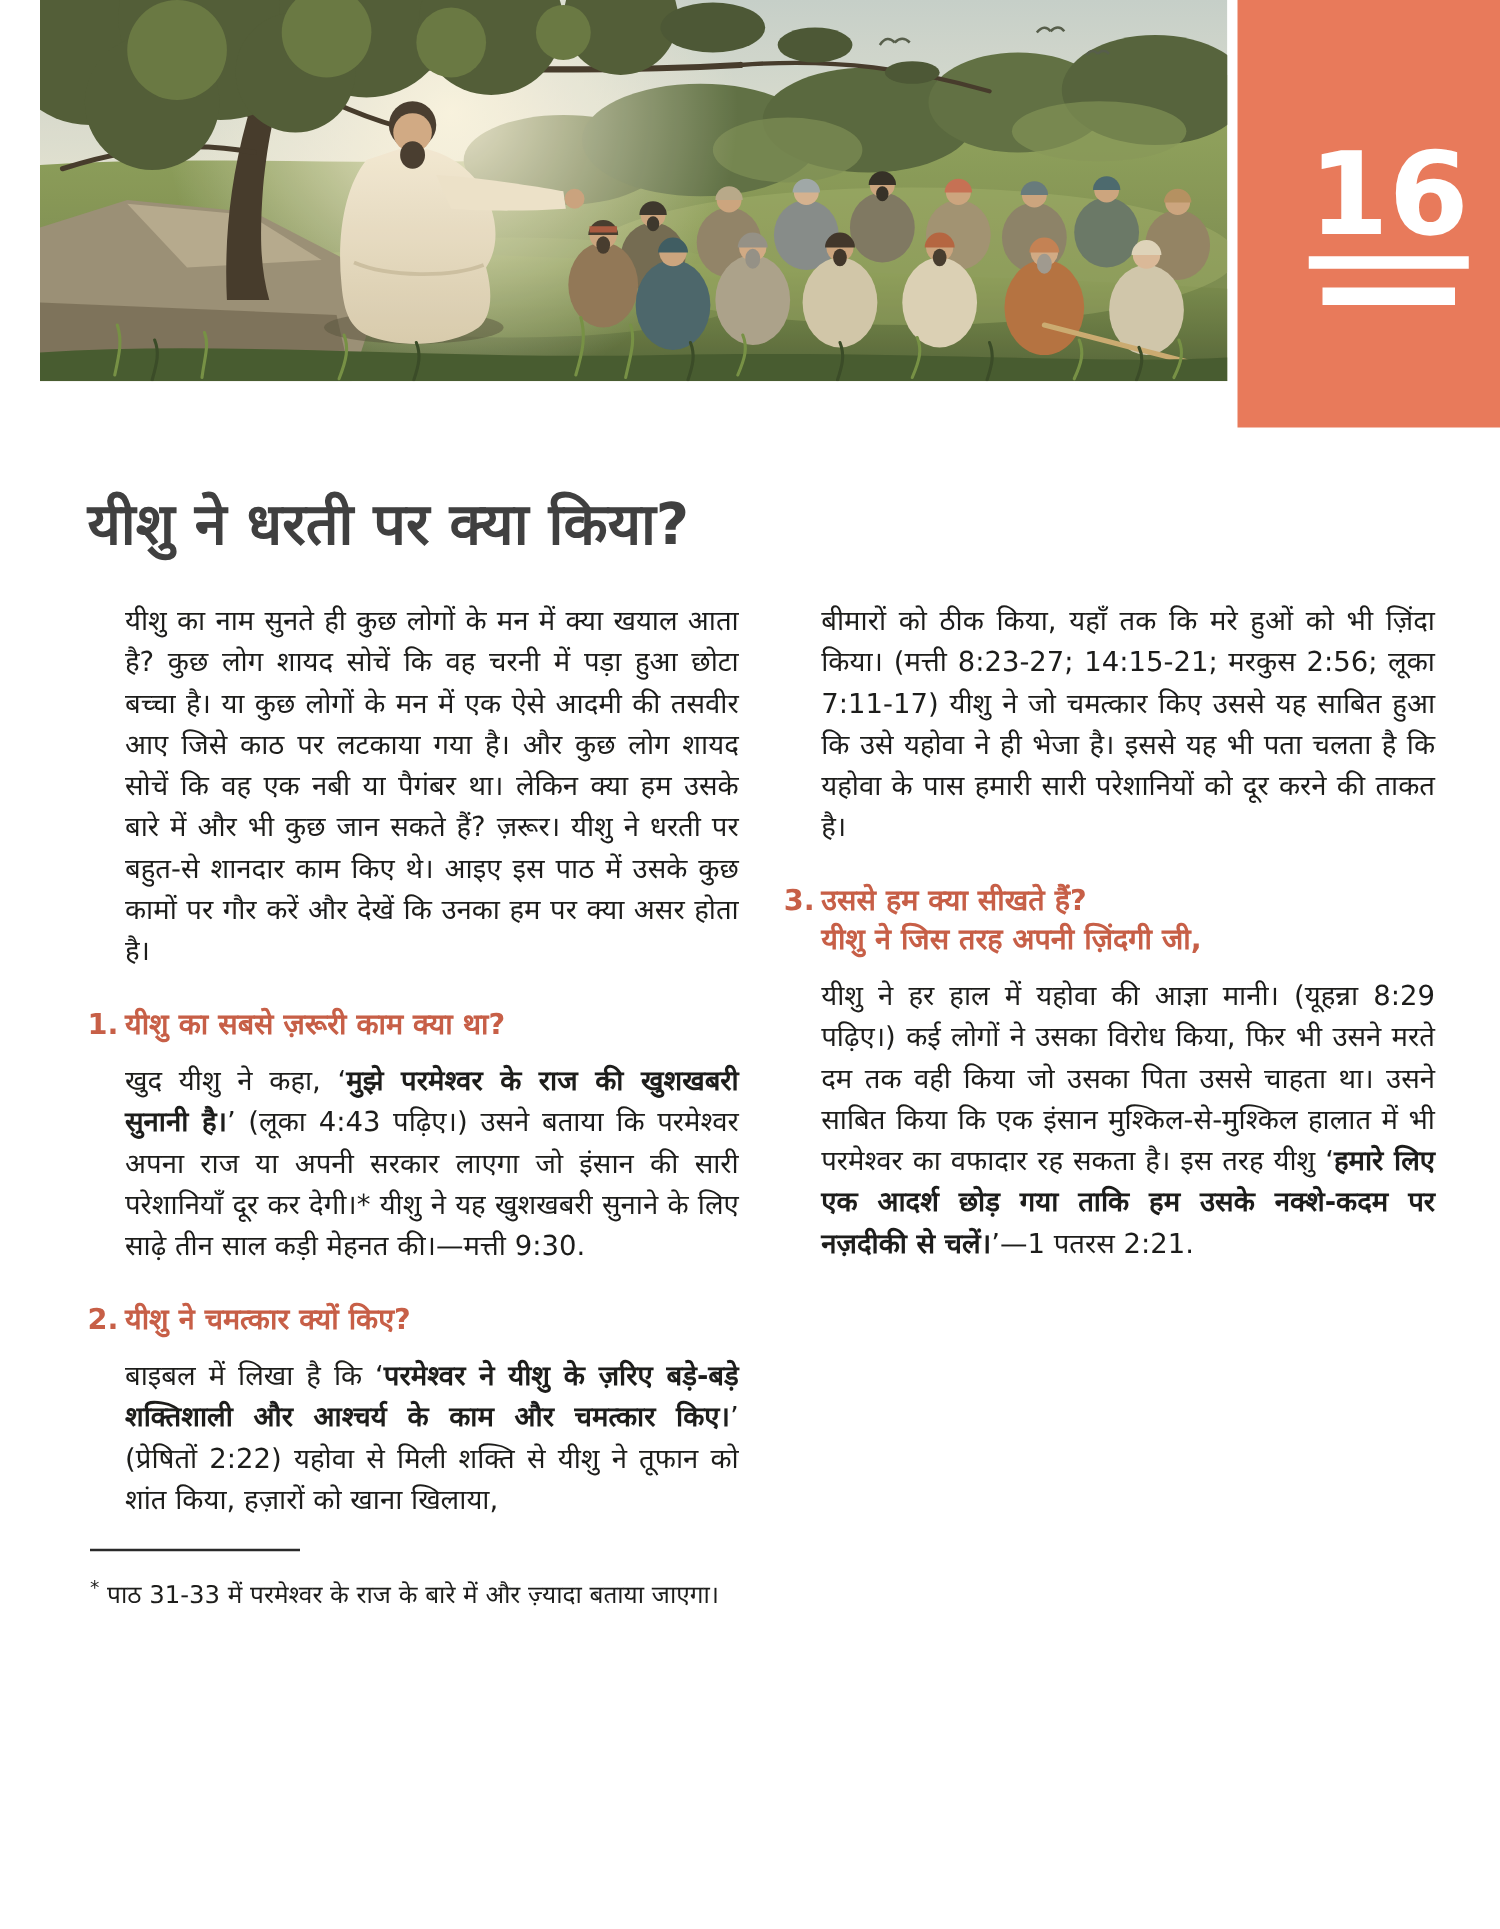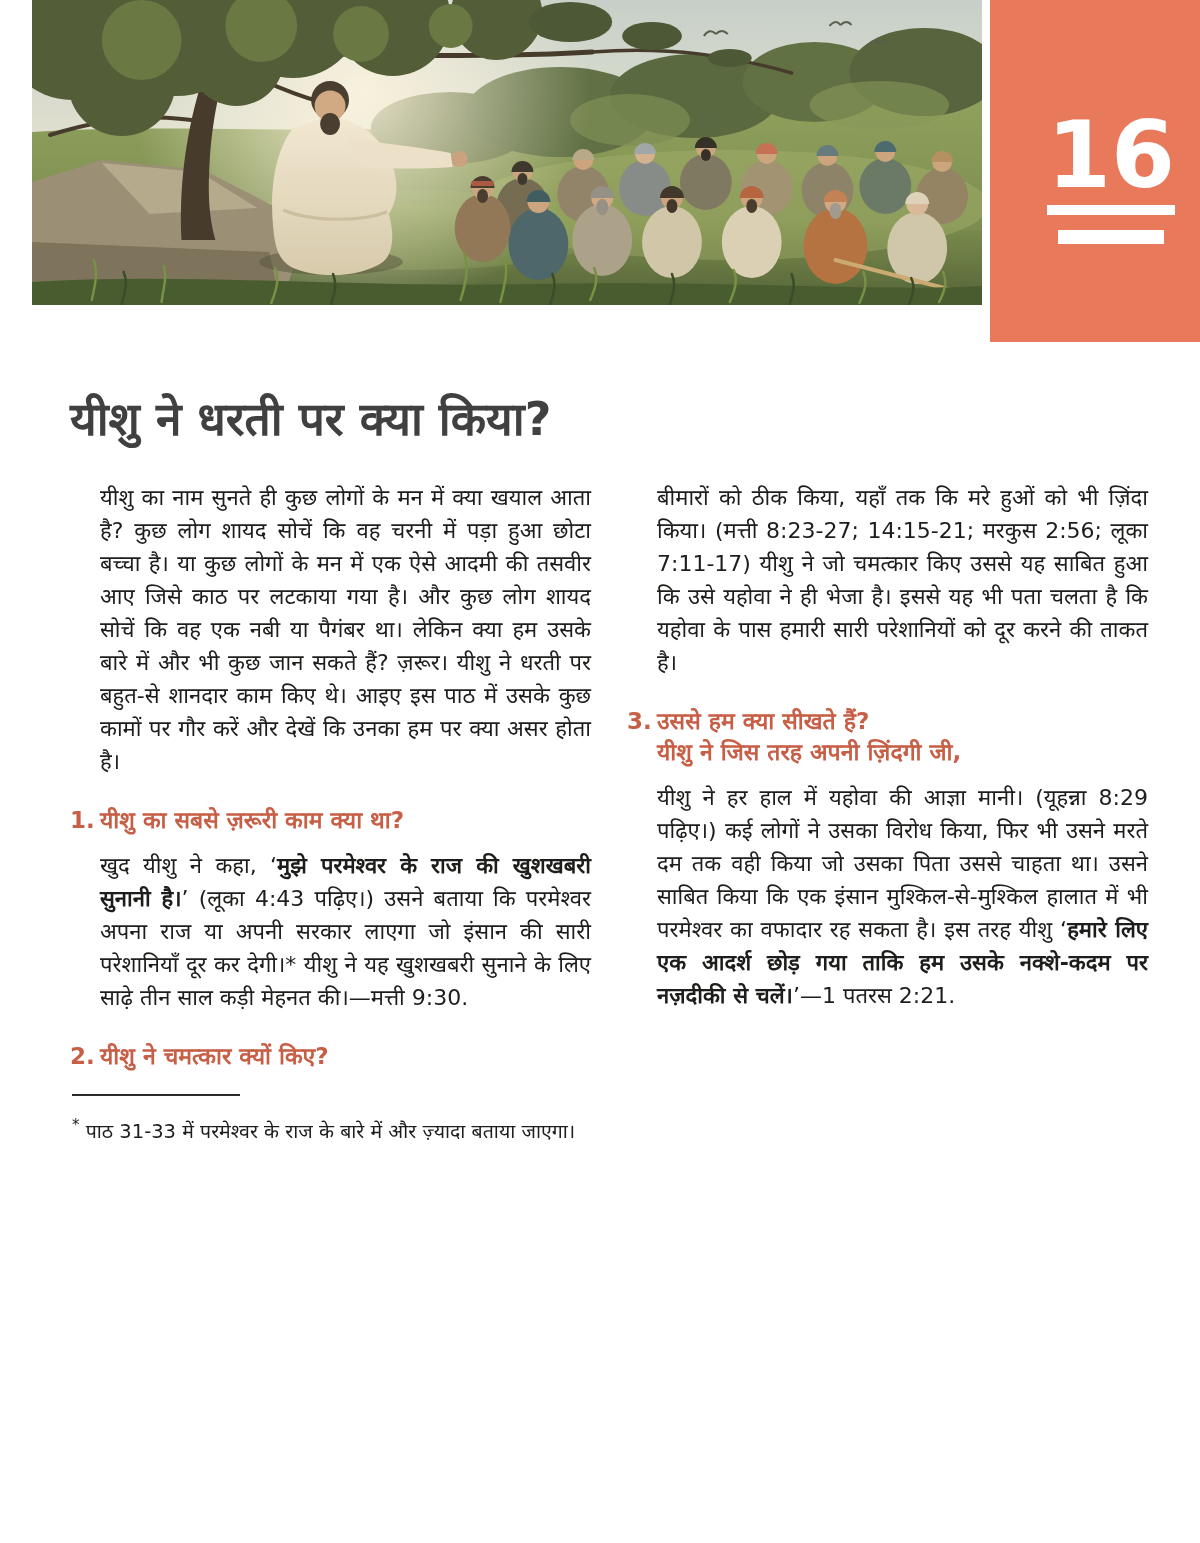--- a/index.html
+++ b/index.html
@@ -273,20 +273,21 @@
           </span>
       </div>
       <p class="body-par"><span>खुद यीशु ने कहा, ‘</span><span class="b">मुझे परमेश्वर के राज की खुशखबरी सुनानी है।</span><span>’ (लूका 4:43 पढ़िए।) उसने बताया कि परमेश्वर अपना राज या अपनी सरकार लाएगा जो इंसान की सारी परेशानियाँ दूर कर देगी।* यीशु ने यह खुशखबरी सुनाने के लिए साढ़े तीन साल कड़ी मेहनत की।—मत्ती 9:30.</span></p>
 
       <div class="sec-head" style="color: rgb(199, 95, 71);">
         <span class="sec-num">2.</span>
         <span class="sec-text">
             <span class="hline">यीशु ने चमत्कार क्यों किए?</span>
           </span>
       </div>
+      <p class="body-par"><span>बाइबल में लिखा है कि ‘</span><span class="b">परमेश्वर ने यीशु के ज़रिए बड़े-बड़े शक्तिशाली और आश्चर्य के काम और चमत्कार किए।</span><span>’ (प्रेषितों 2:22) यहोवा से मिली शक्ति से यीशु ने तूफान को शांत किया, हज़ारों को खाना खिलाया,</span></p>
 
       <div class="footnote">
         <div class="footnote-rule"></div>
         <p class="footnote-text"><sup>*</sup><span> पाठ 31-33 में परमेश्वर के राज के बारे में और ज़्यादा बताया जाएगा।</span></p>
       </div>
     </div>
 
     <div class="col">
       <p class="body-par"><span>बीमारों को ठीक किया, यहाँ तक कि मरे हुओं को भी ज़िंदा किया। (मत्ती 8:23-27; 14:15-21; मरकुस 2:56; लूका 7:11-17) यीशु ने जो चमत्कार किए उससे यह साबित हुआ कि उसे यहोवा ने ही भेजा है। इससे यह भी पता चलता है कि यहोवा के पास हमारी सारी परेशानियों को दूर करने की ताकत है।</span></p>
 

